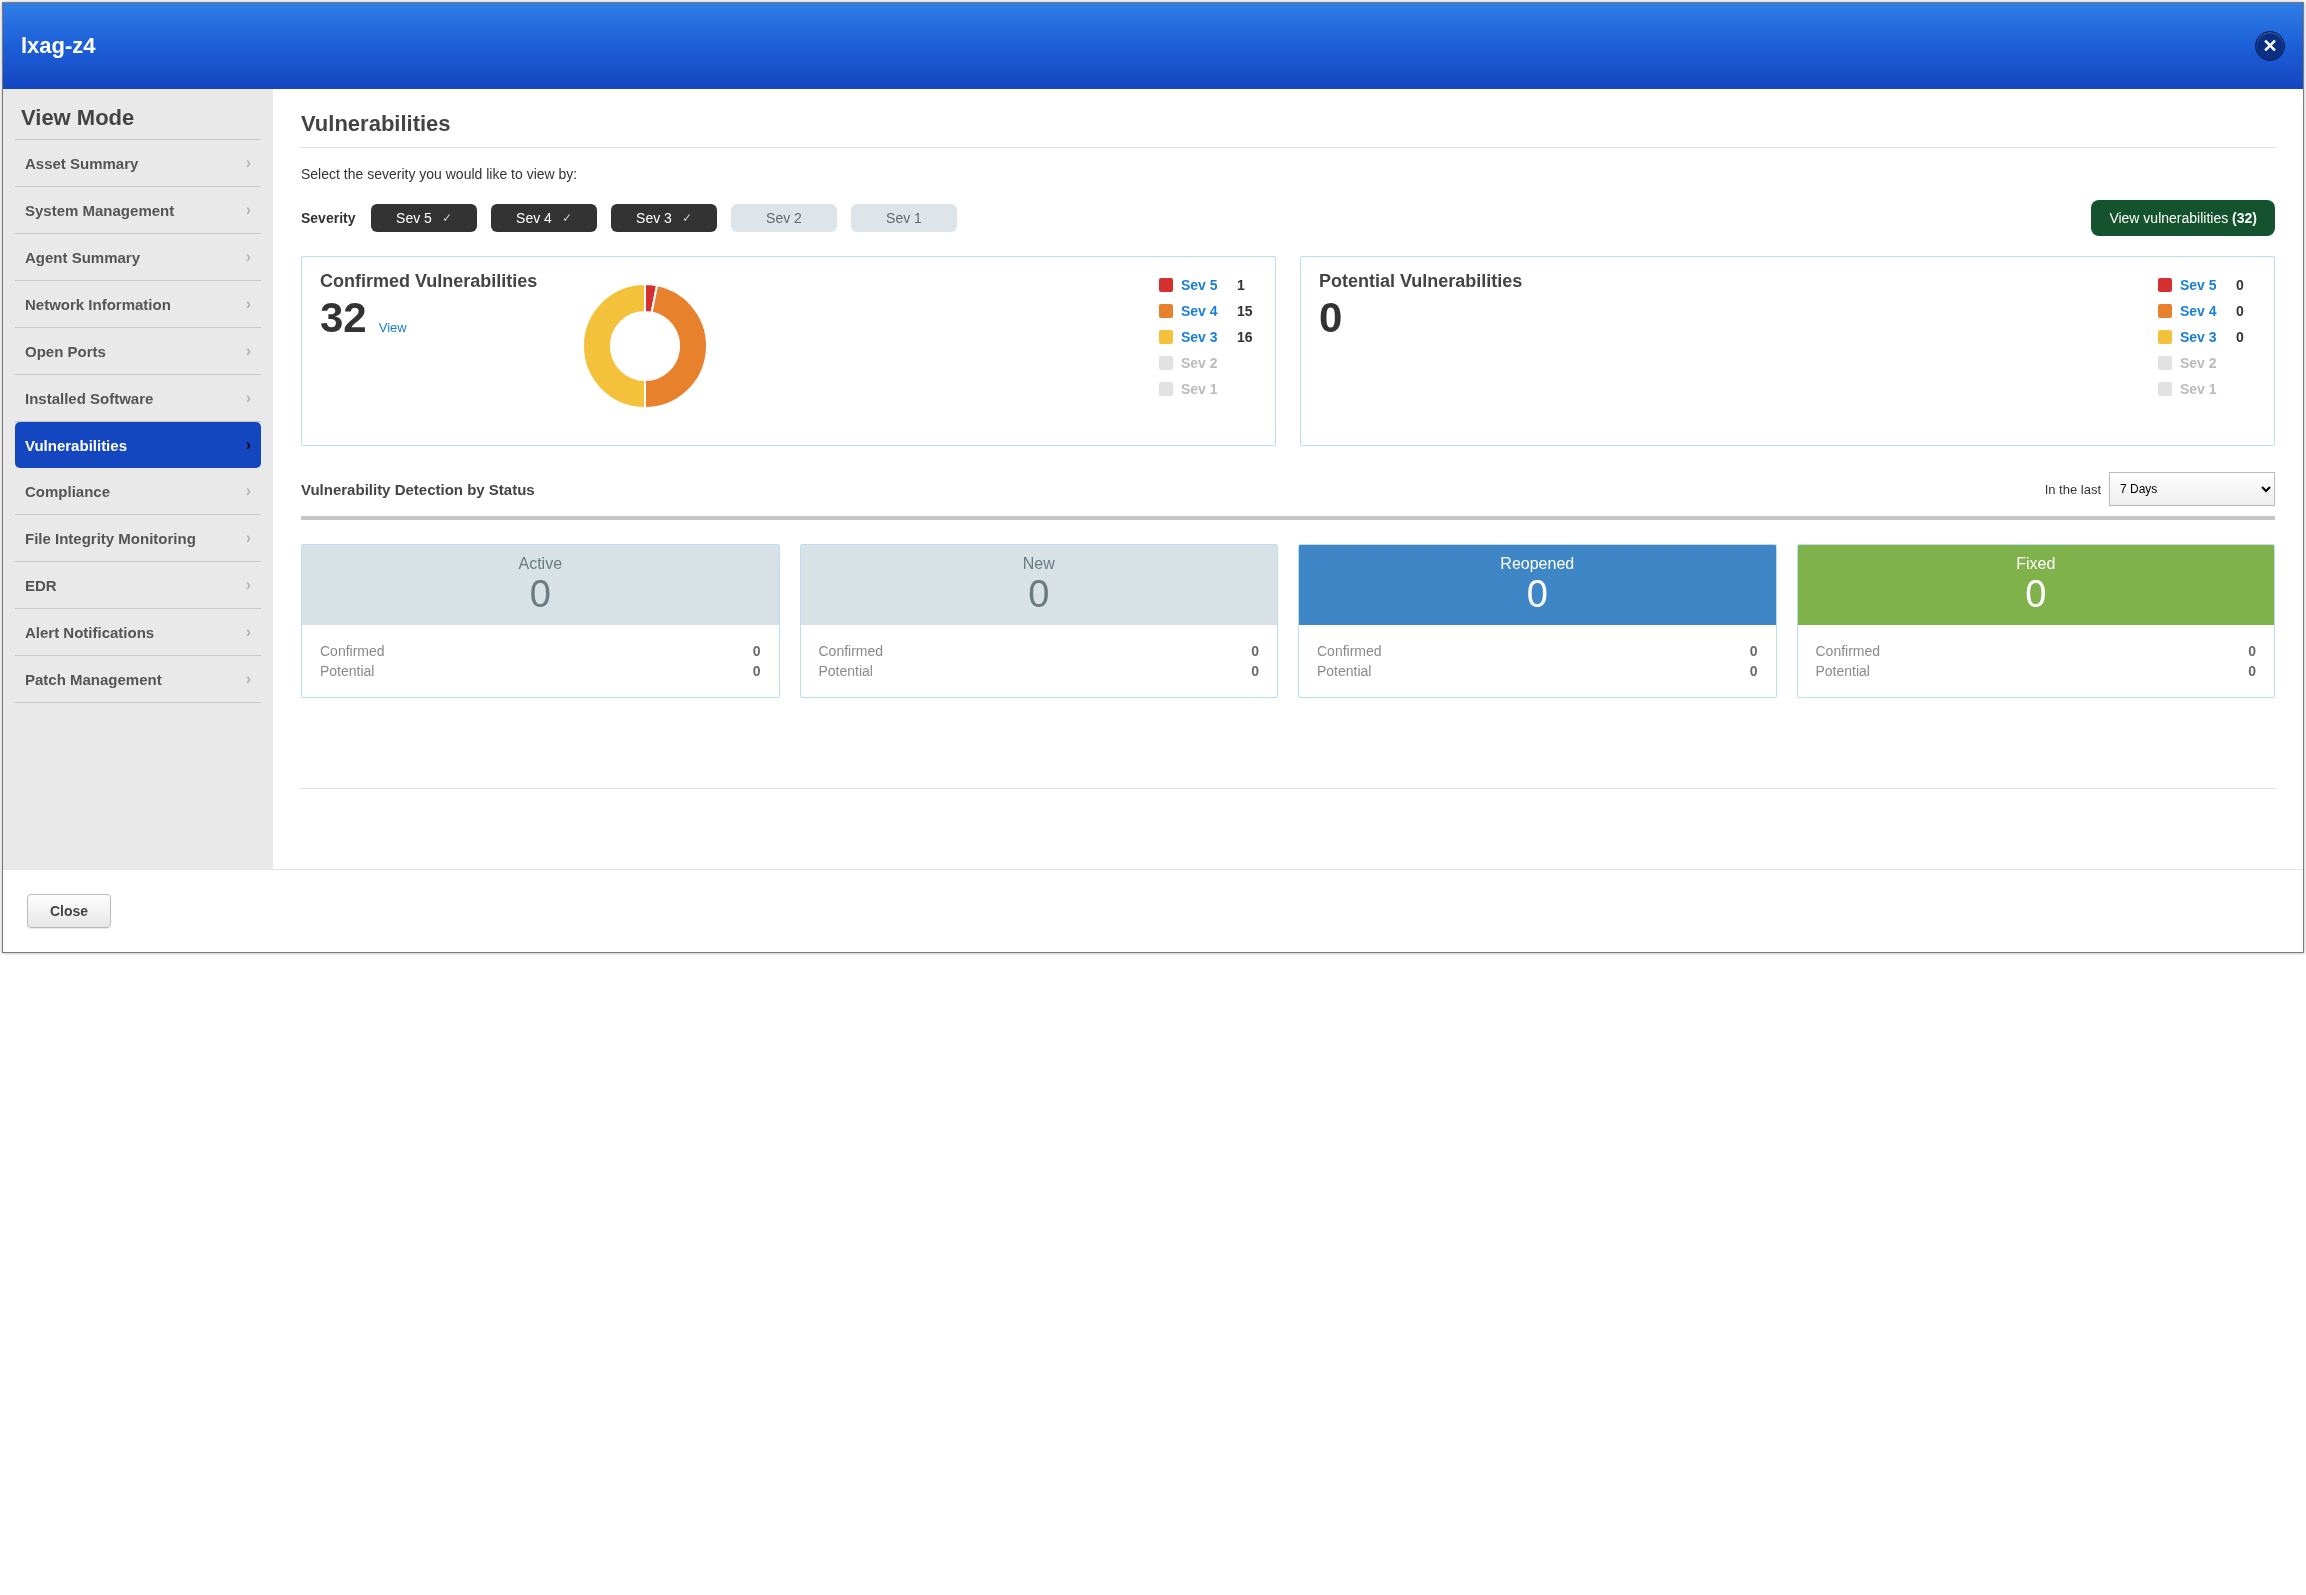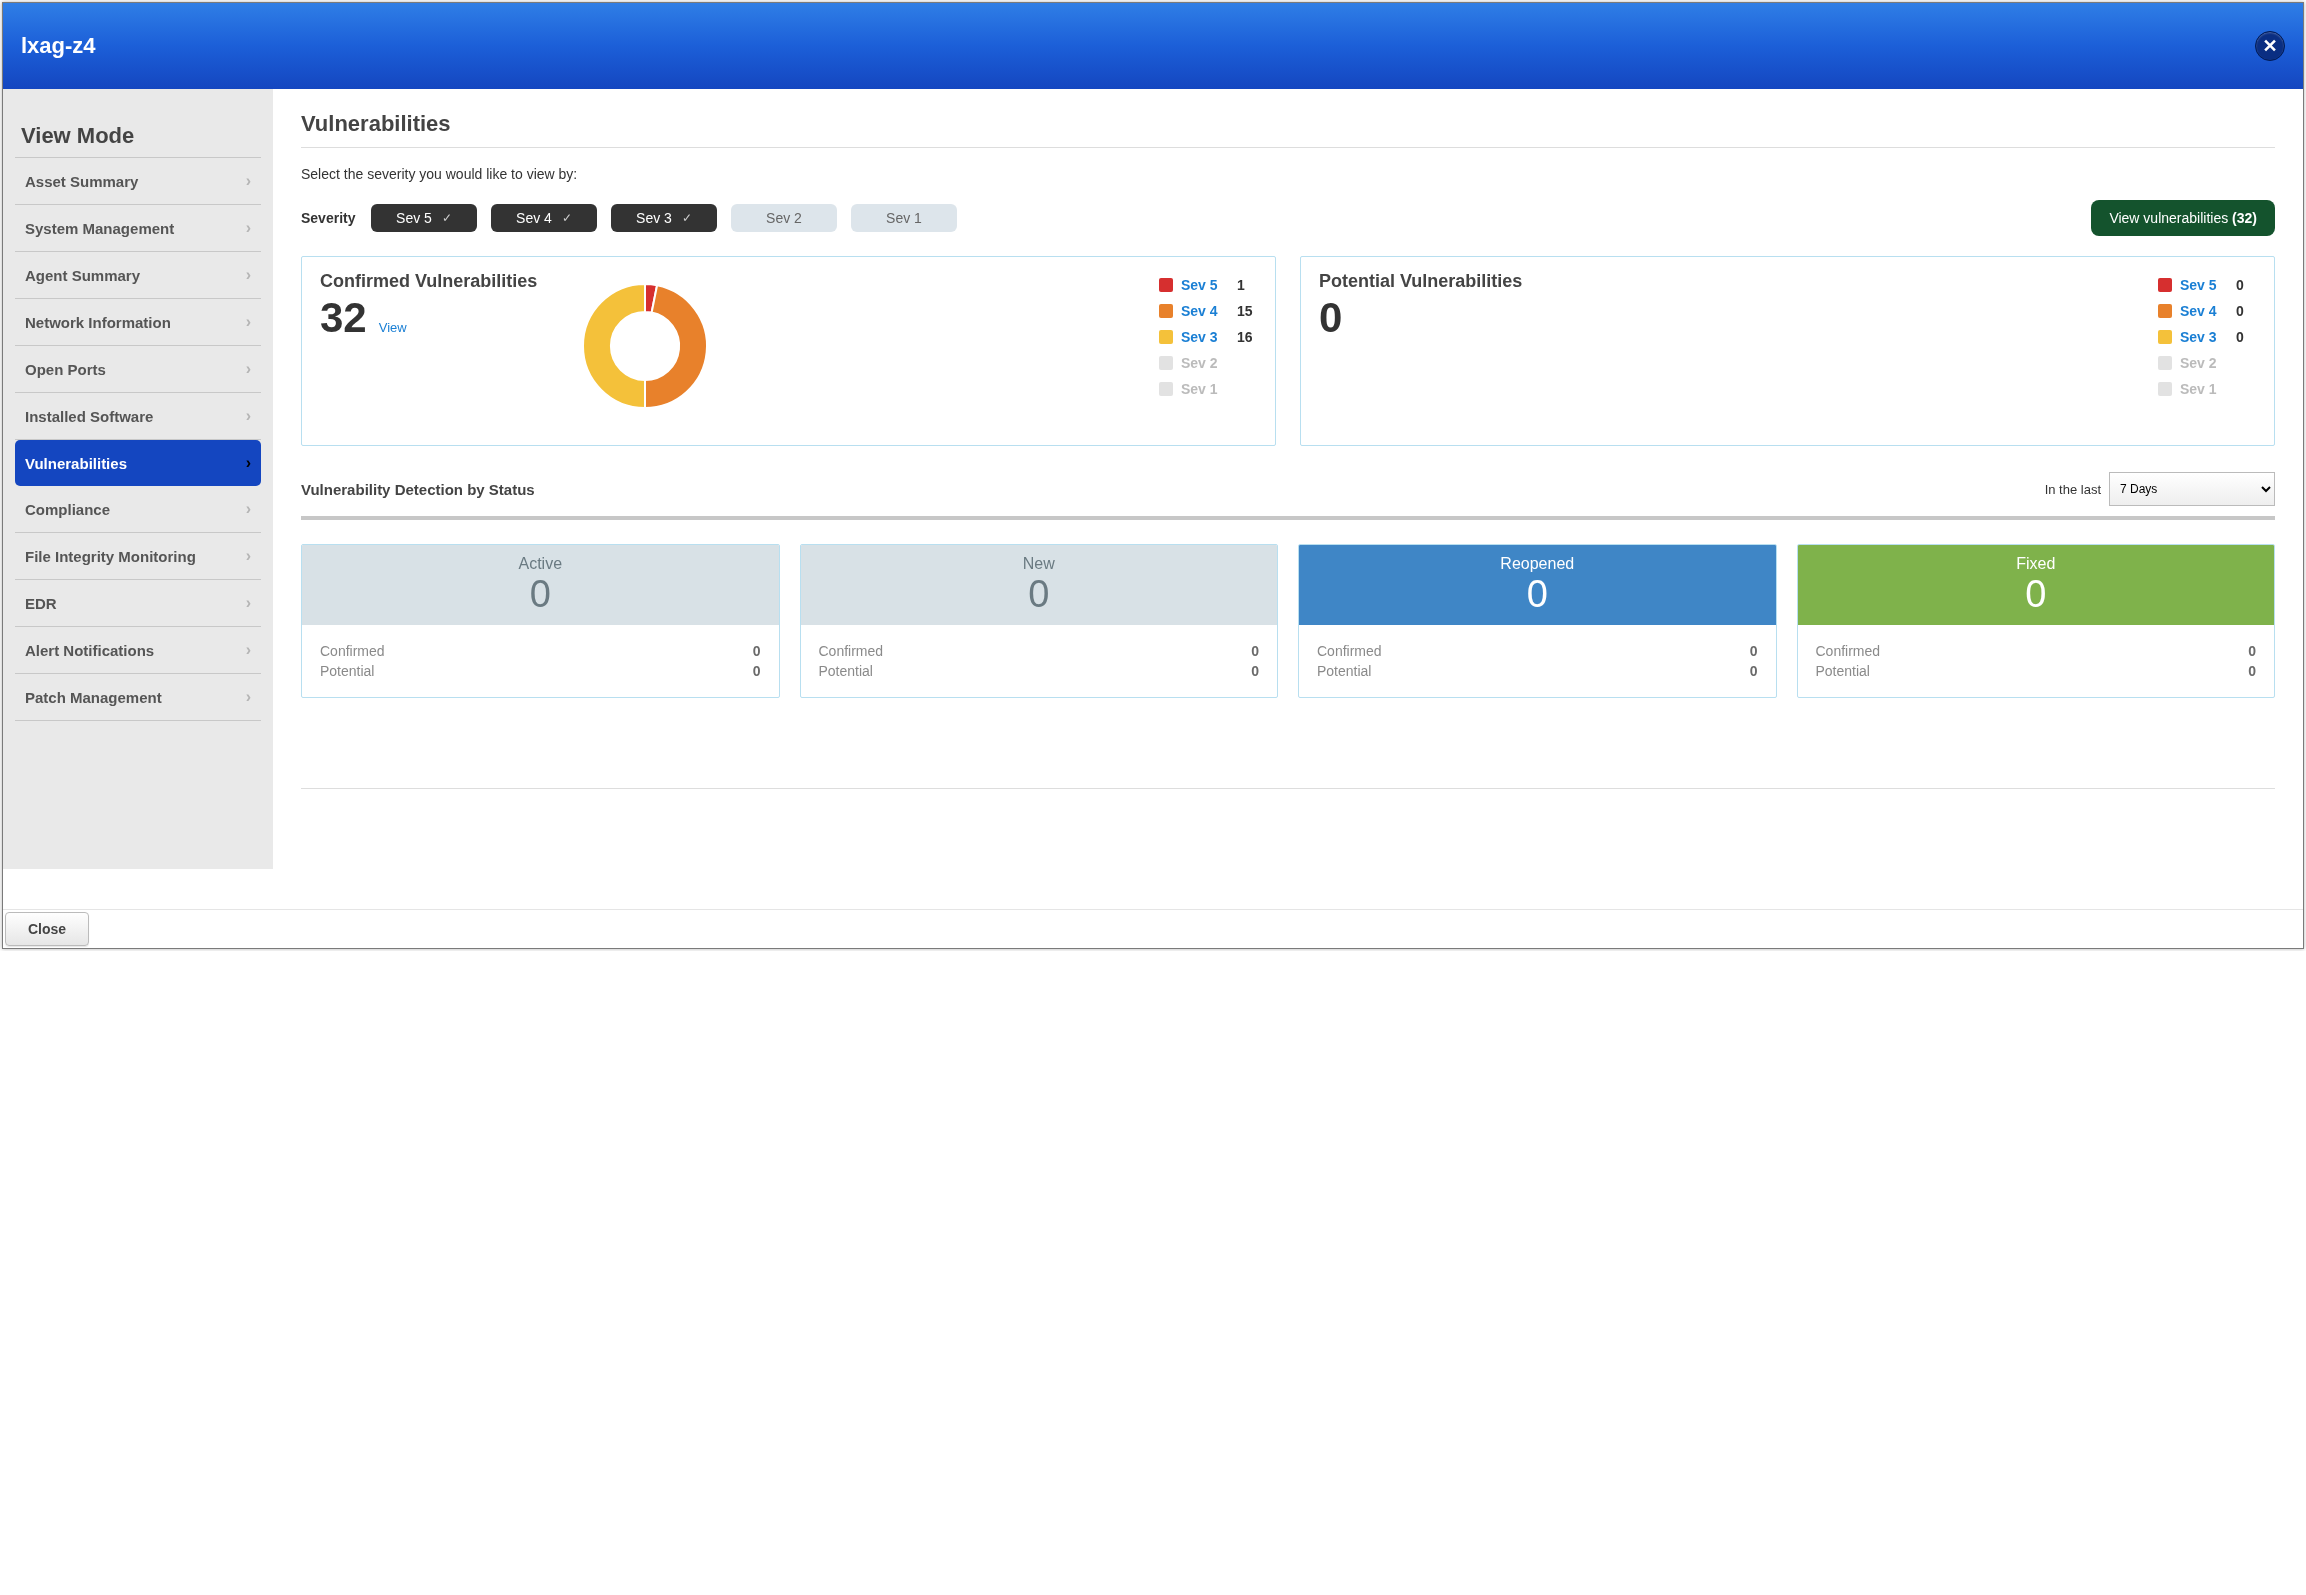--- a/index.html
+++ b/index.html
@@ -43,21 +43,21 @@
   }
   .body {
     display: flex;
     min-height: 780px;
   }
 
   
   .sidebar {
     width: 270px;
     background: #e9e9e9;
-    padding: 24px 12px;
+    padding: 6px 12px;
     box-sizing: border-box;
   }
   .sidebar h2 {
     font-size: 22px;
     color: #444;
     margin: 10px 6px 8px 6px;
     font-weight: bold;
   }
   .sidebar hr {
     border: none;
@@ -292,23 +292,22 @@
   .status-body .row {
     display: flex;
     justify-content: space-between;
     font-size: 14px;
     color: #8a8a8a;
     margin: 4px 0;
   }
   .status-body .row .v { font-weight: bold; color: #6a6a6a; }
 
   .footer {
-    padding: 2px;
+    padding: 24px;
     border-top: 1px solid #e5e5e5;
-    margin-top: 40px;
   }
   .close-btn {
     display: inline-block;
     background: linear-gradient(#fefefe, #e6e6e6);
     border: 1px solid #bbb;
     border-radius: 4px;
     padding: 8px 22px;
     font-size: 14px;
     font-weight: bold;
     color: #444;

